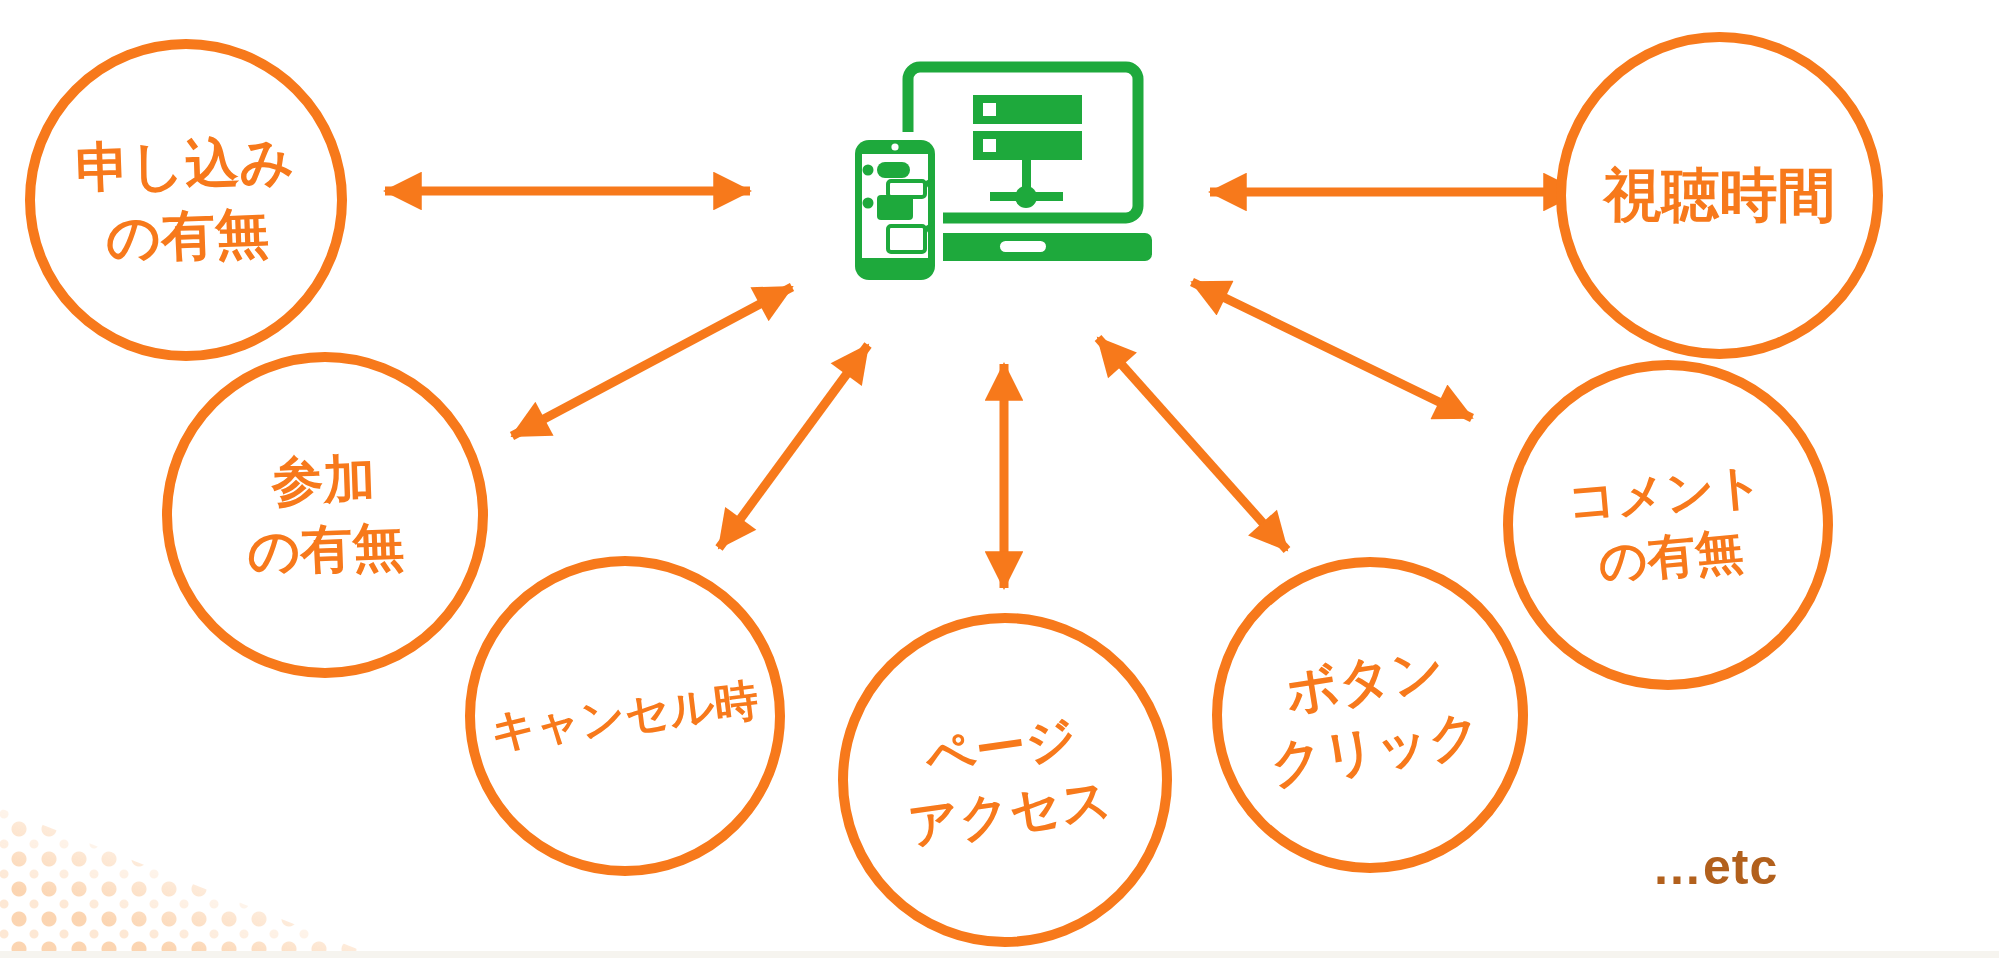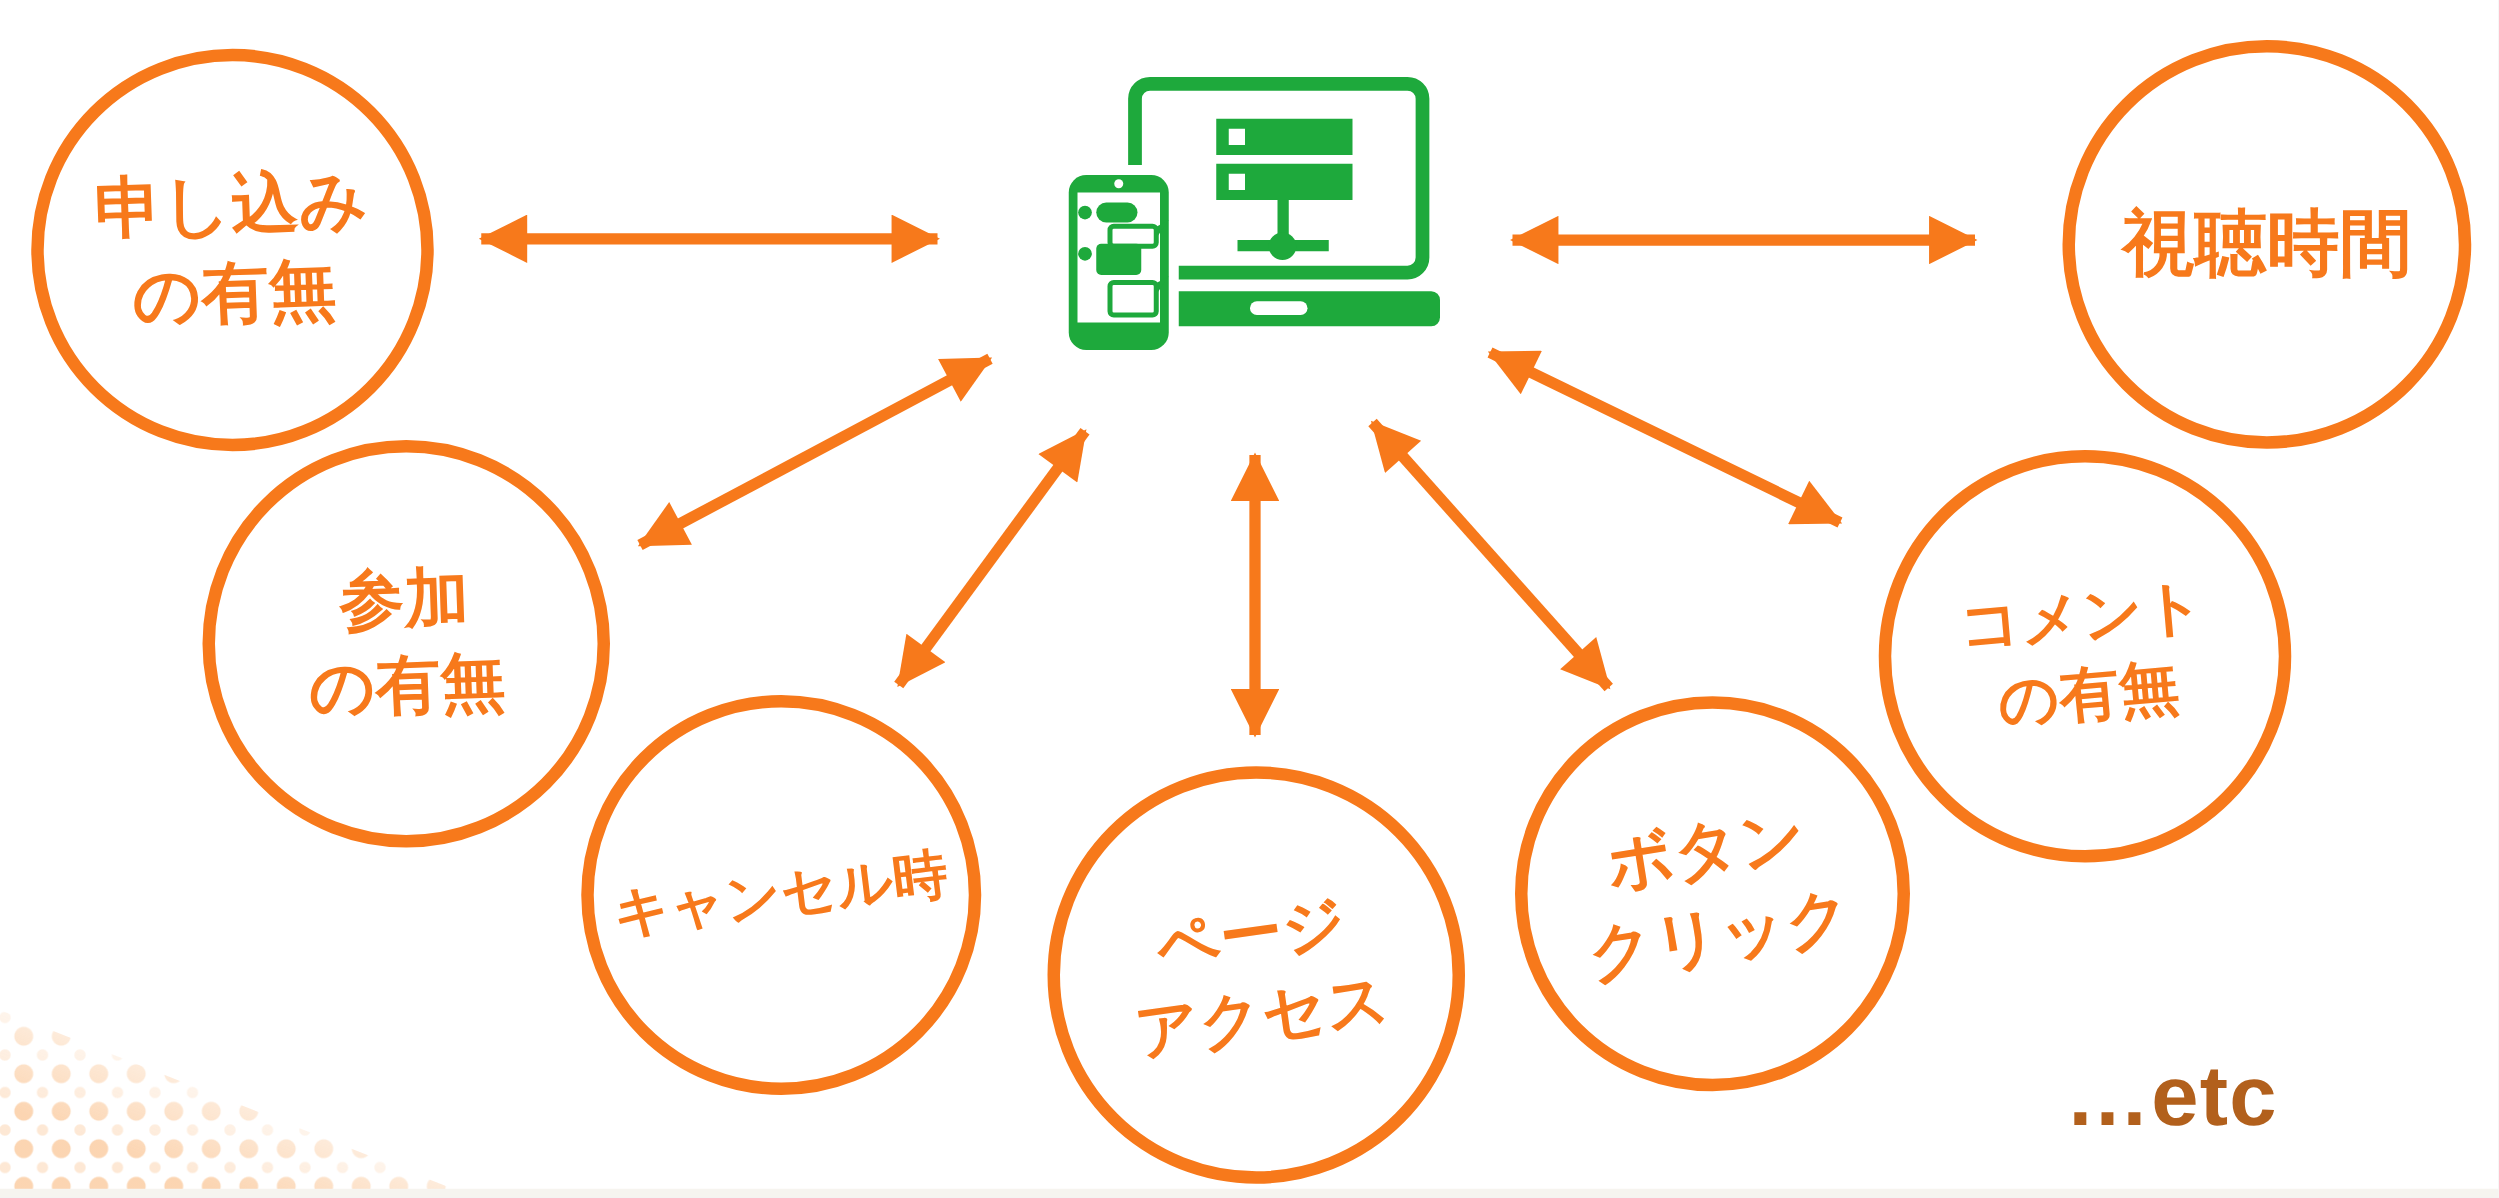--- a/index.html
+++ b/index.html
@@ -34,21 +34,21 @@
     text-align:center;
     line-height:1.32;
     white-space:nowrap;
   }
   .node-label span{display:block;}
 
   #etc{
     position:absolute;
     color:var(--etc);
     font-weight:bold;
-    font-size:68px;
+    font-size:50px;
     letter-spacing:1px;
     left:1652px;top:838px;
   }
 
   .halftone{
     position:absolute;left:0;bottom:0;width:380px;height:150px;
     background-image:
       radial-gradient(circle, rgba(246,150,62,.40) 0 7px, rgba(0,0,0,0) 8px),
       radial-gradient(circle, rgba(246,150,62,.22) 0 4px, rgba(0,0,0,0) 5px);
     background-size:30px 30px,30px 30px;
@@ -150,21 +150,21 @@
     </div>
   </div>
 
   <div class="node" style="left:1503px;top:360px;width:330px;height:330px;">
     <div class="node-label" style="font-size:48px;transform:rotate(-5deg);">
       <span>コメント</span>
       <span>の有無</span>
     </div>
   </div>
 
-  <div class="node" style="left:1650px;top:32px;width:327px;height:327px;">
+  <div class="node" style="left:1556px;top:32px;width:327px;height:327px;">
     <div class="node-label" style="font-size:58px;">
       <span>視聴時間</span>
     </div>
   </div>
 
   <div id="etc">…etc</div>
 
   <div class="halftone"></div>
   <div class="bottom-edge"></div>
 

